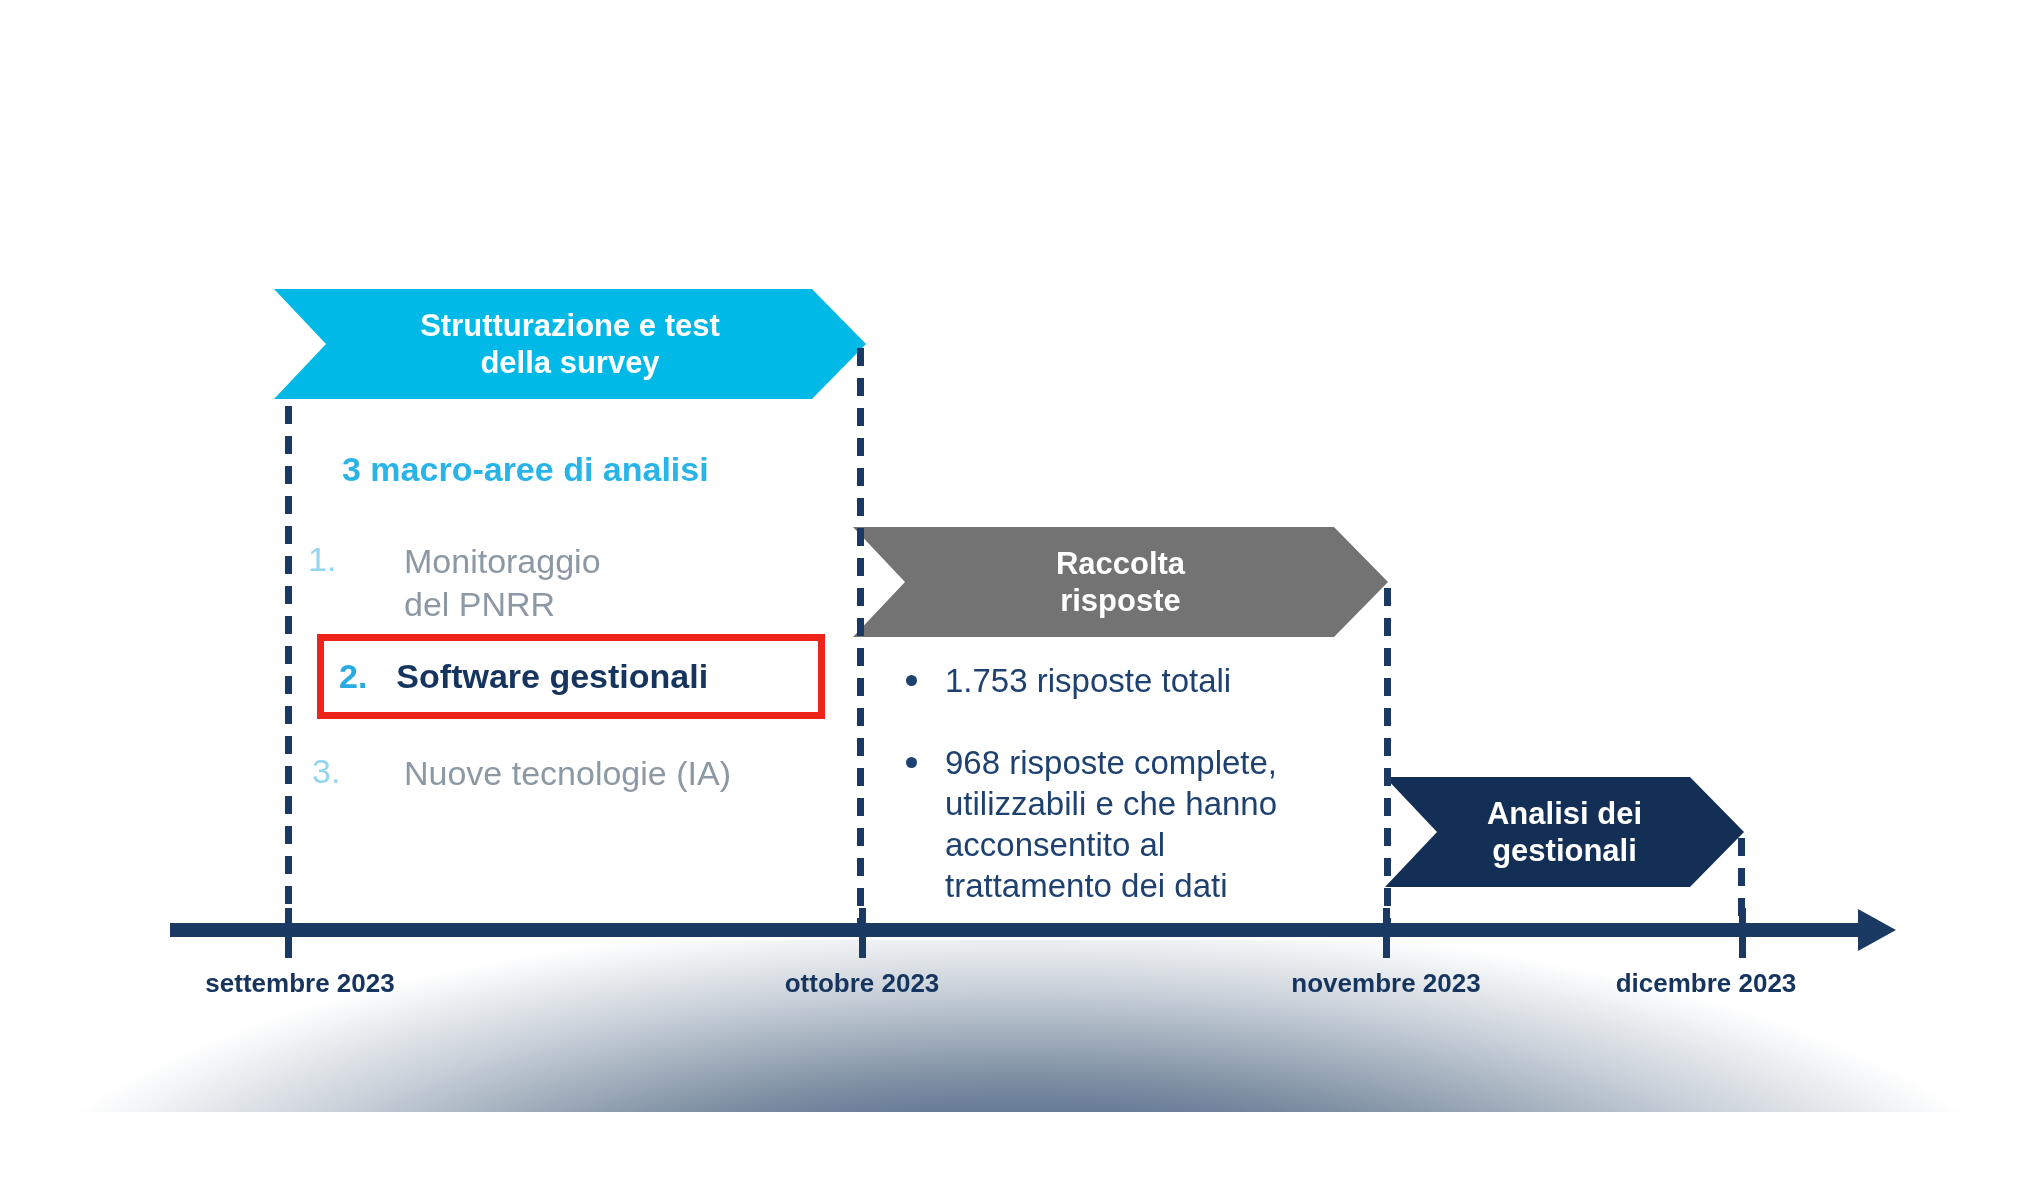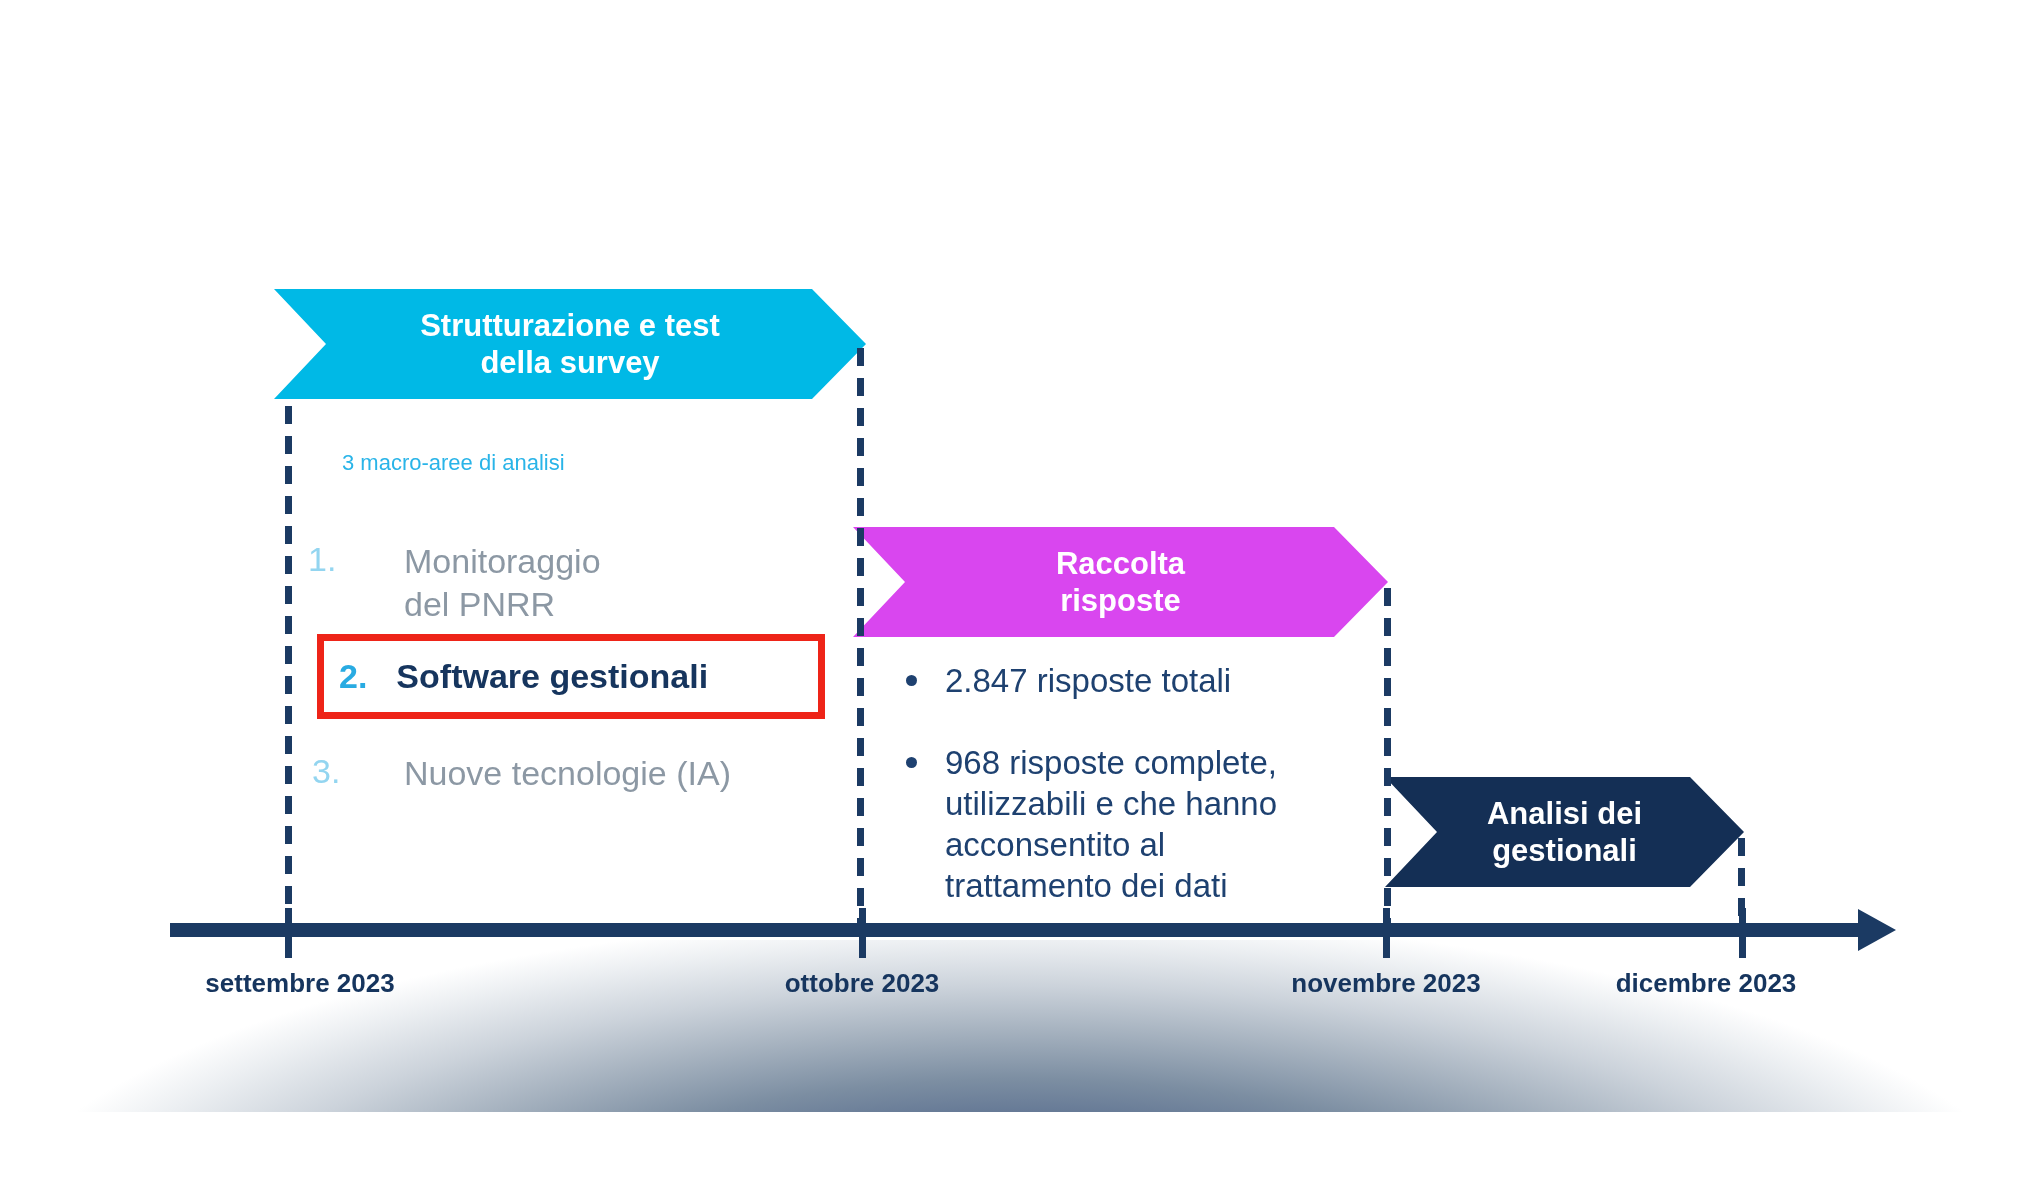--- a/index.html
+++ b/index.html
@@ -17,21 +17,21 @@
   }
   
   .arrow{
     position:absolute;height:110px;
     clip-path:polygon(0 0, calc(100% - 54px) 0, 100% 50%, calc(100% - 54px) 100%, 0 100%, 52px 50%);
     display:flex;align-items:center;justify-content:center;
     color:#ffffff;font-weight:bold;font-size:31px;line-height:37px;
     text-align:center;white-space:pre-line;
   }
   .arrow1{left:274px;top:289px;width:592px;background:#00b9e6;}
-  .arrow2{left:853px;top:527px;width:535px;background:#d946ef;}
+  .arrow2{left:853px;top:527px;width:535px;background:#737373;}
   .arrow3{left:1385px;top:777px;width:359px;background:#142f55;}
   
   .dash{
     position:absolute;width:7px;
     background:repeating-linear-gradient(to bottom,#1b3a63 0 18px,rgba(0,0,0,0) 18px 30px);
   }
   .dash1{left:285px;top:406px;height:517px;}
   .dash2{left:857px;top:348px;height:575px;}
   .dash3{left:1384px;top:588px;height:335px;}
   .dash4{left:1738px;top:838px;height:85px;}
@@ -44,21 +44,21 @@
   .tick{position:absolute;top:908px;width:7px;height:50px;background:#1b3a63;}
   .t1{left:285px;} .t2{left:859px;} .t3{left:1383px;} .t4{left:1739px;}
   .month{
     position:absolute;top:968px;transform:translateX(-50%);
     color:#16355e;font-weight:bold;font-size:26px;white-space:nowrap;
   }
   .m1{left:300px;} .m2{left:862px;} .m3{left:1386px;} .m4{left:1706px;}
   
   .heading{
     position:absolute;left:342px;top:450px;
-    color:#29b4e8;font-weight:normal;font-size:22px;
+    color:#29b4e8;font-weight:bold;font-size:34px;
   }
   .num{position:absolute;font-size:34px;color:#93d5f0;}
   .li-text{position:absolute;font-size:34px;line-height:43px;color:#8c98a4;white-space:pre-line;}
   .n1{left:308px;top:540px;}
   .x1{left:404px;top:540px;}
   .n3{left:312px;top:752px;}
   .x3{left:404px;top:752px;}
   .hibox{
     position:absolute;left:317px;top:634px;width:494px;height:71px;
     border:7px solid #ee2418;display:flex;align-items:center;
@@ -111,21 +111,21 @@
     <span class="hn">2.</span>
     <span class="ht">Software gestionali</span>
   </div>
 
   <div class="num n3">3.</div>
   <div class="li-text x3">Nuove tecnologie (IA)</div>
 
   <div class="bullets">
     <div class="brow">
       <span class="bdot"></span>
-      <div class="btext">2.847 risposte totali</div>
+      <div class="btext">1.753 risposte totali</div>
     </div>
     <div class="brow">
       <span class="bdot"></span>
       <div class="btext">968 risposte complete,
 utilizzabili e che hanno
 acconsentito al
 trattamento dei dati</div>
     </div>
   </div>
 

